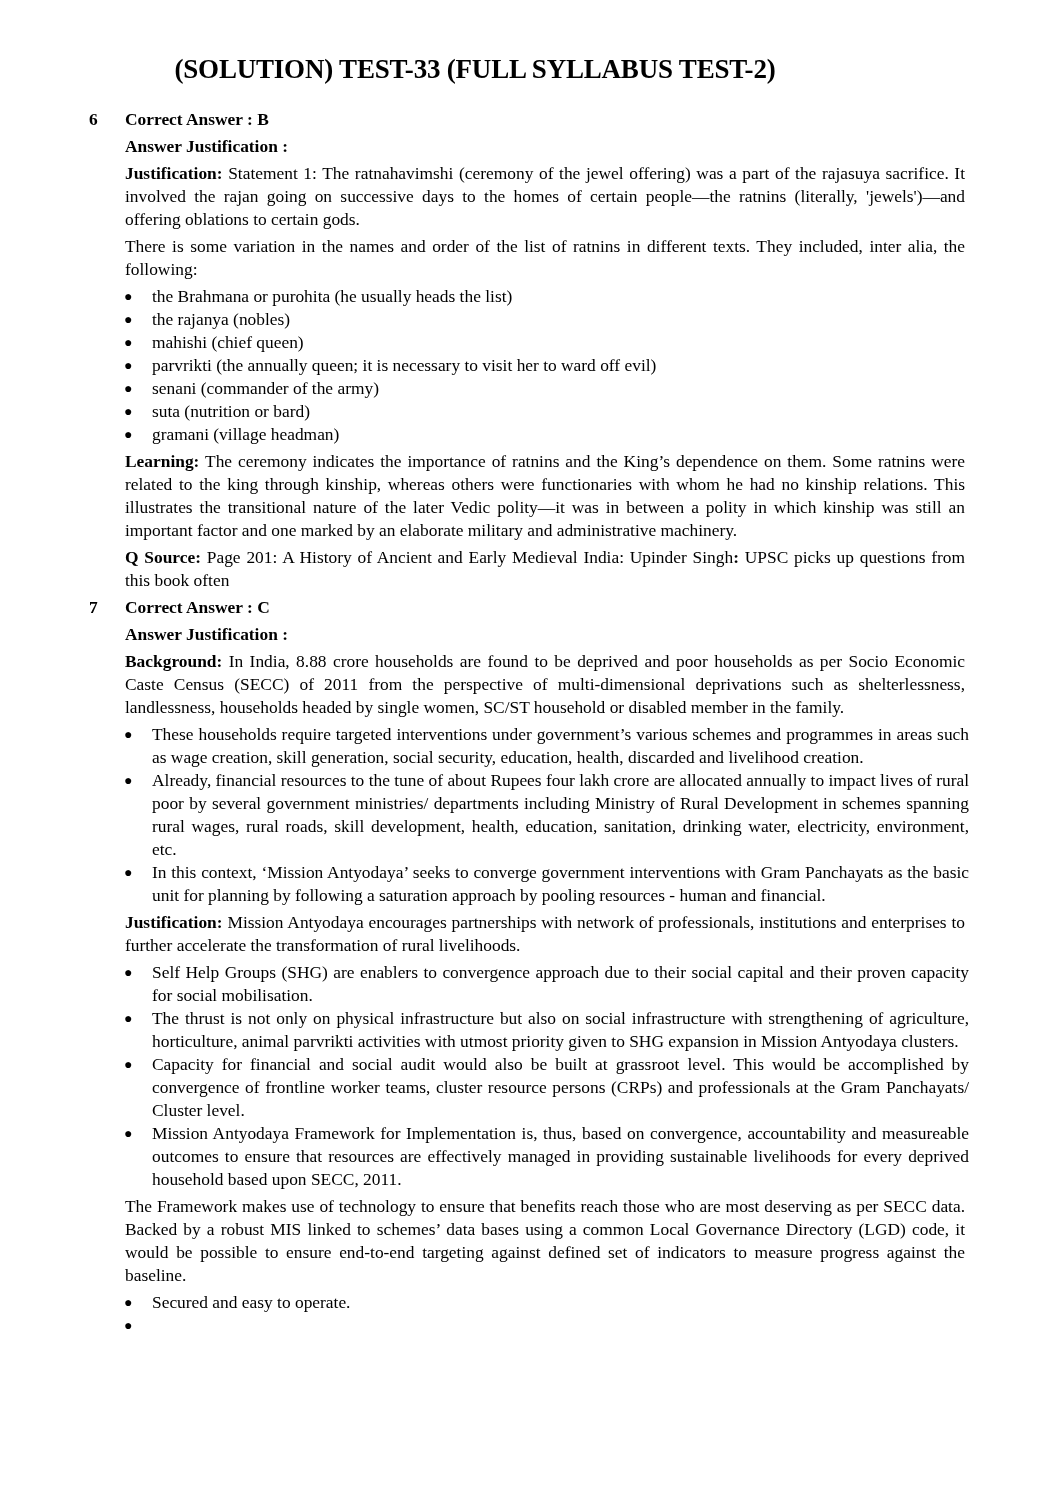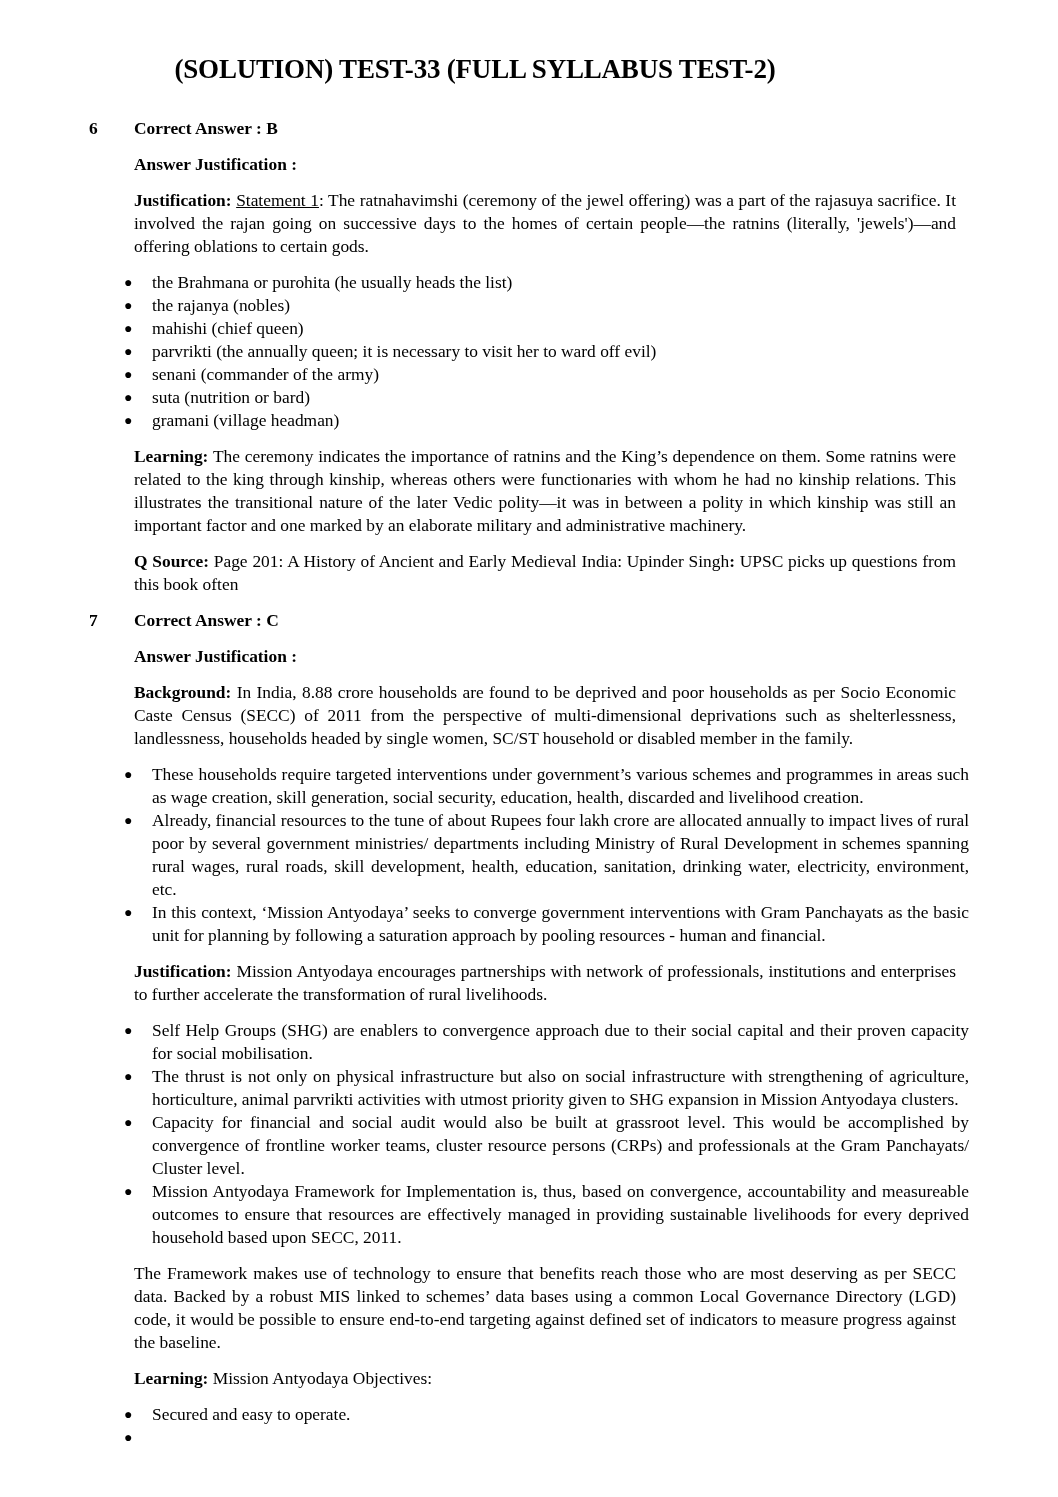--- a/index.html
+++ b/index.html
@@ -6,39 +6,40 @@
   body { width: 1058px; height: 1497px; position: relative; overflow: hidden;
          font-family: "Liberation Serif", "DejaVu Serif", serif; color: #000; }
   .page { position: absolute; left: 0; top: 0; width: 1058px; }
   h1.title { position: absolute; top: 54px; left: 0; width: 950px; margin: 0;
              text-align: center; font-size: 27px; font-weight: bold; letter-spacing: -0.2px; }
   .content { position: absolute; top: 104px; left: 89px; width: 880px;
              font-size: 17.4px; line-height: 23px; }
   .q { position: relative; padding-left: 32px; }
   .q-num { position: absolute; left: 0; top: 0; font-weight: bold; }
   .b { font-weight: bold; }
-  .u { text-decoration: underline; }
-  p { margin: 13px; text-align: justify; }
+  .u { }
+  p { margin: 4px; text-align: justify; }
   ul { list-style: none; margin: 0; padding: 0; }
   li { position: relative; padding-left: 31px; text-align: justify; }
   li .dot { position: absolute; left: 3px; top: 0; font-size: 14px; }
 </style>
 </head>
 <body>
 
 <div class="page">
   <h1 class="title">(SOLUTION)  TEST-33 (FULL SYLLABUS TEST-2)</h1>
 
   <div class="content">
 
     <div class="q">
       <span class="q-num">6</span>
       <p class="b">Correct Answer : B</p>
       <p class="b">Answer Justification :</p>
       <p><span class="b">Justification:</span> <span class="u">Statement 1</span><span>: The ratnahavimshi (ceremony of the jewel offering) was a part of the rajasuya sacrifice. It involved the rajan going on successive days to the homes of certain people—the ratnins (literally, 'jewels')—and offering oblations to certain gods.</span></p>
+      <p>There is some variation in the names and order of the list of ratnins in different texts. They included, inter alia, the following:</p>
       <ul>
         <li><span class="dot">●</span><span>the Brahmana or purohita (he usually heads the list)</span></li>
         <li><span class="dot">●</span><span>the rajanya (nobles)</span></li>
         <li><span class="dot">●</span><span>mahishi (chief queen)</span></li>
         <li><span class="dot">●</span><span>parvrikti (the annually queen; it is necessary to visit her to ward off evil)</span></li>
         <li><span class="dot">●</span><span>senani (commander of the army)</span></li>
         <li><span class="dot">●</span><span>suta (nutrition or bard)</span></li>
         <li><span class="dot">●</span><span>gramani (village headman)</span></li>
       </ul>
       <p><span class="b">Learning:</span><span> The ceremony indicates the importance of ratnins and the King’s dependence on them. Some ratnins were related to the king through kinship, whereas others were functionaries with whom he had no kinship relations. This illustrates the transitional nature of the later Vedic polity—it was in between a polity in which kinship was still an important factor and one marked by an elaborate military and administrative machinery.</span></p>
@@ -56,21 +57,20 @@
         <li><span class="dot">●</span><span>In this context, ‘Mission Antyodaya’ seeks to converge government interventions with Gram Panchayats as the basic unit for planning by following a saturation approach by pooling resources - human and financial.</span></li>
       </ul>
       <p><span class="b">Justification:</span><span> Mission Antyodaya encourages partnerships with network of professionals, institutions and enterprises to further accelerate the transformation of rural livelihoods.</span></p>
       <ul>
         <li><span class="dot">●</span><span>Self Help Groups (SHG) are enablers to convergence approach due to their social capital and their proven capacity for social mobilisation.</span></li>
         <li><span class="dot">●</span><span>The thrust is not only on physical infrastructure but also on social infrastructure with strengthening of agriculture, horticulture, animal parvrikti activities with utmost priority given to SHG expansion in Mission Antyodaya clusters.</span></li>
         <li><span class="dot">●</span><span>Capacity for financial and social audit would also be built at grassroot level. This would be accomplished by convergence of frontline worker teams, cluster resource persons (CRPs) and professionals at the Gram Panchayats/ Cluster level.</span></li>
         <li><span class="dot">●</span><span>Mission Antyodaya Framework for Implementation is, thus, based on convergence, accountability and measureable outcomes to ensure that resources are effectively managed in providing sustainable livelihoods for every deprived household based upon SECC, 2011.</span></li>
       </ul>
       <p>The Framework makes use of technology to ensure that benefits reach those who are most deserving as per SECC data. Backed by a robust MIS linked to schemes’ data bases using a common Local Governance Directory (LGD) code, it would be possible to ensure end-to-end targeting against defined set of indicators to measure progress against the baseline.</p>
-      <p><span class="b">Learning:</span><span> Mission Antyodaya Objectives:</span></p>
       <ul>
         <li><span class="dot">●</span><span>Secured and easy to operate.</span></li>
         <li><span class="dot">●</span></li>
       </ul>
     </div>
 
   </div>
 </div>
 
 </body></html>

